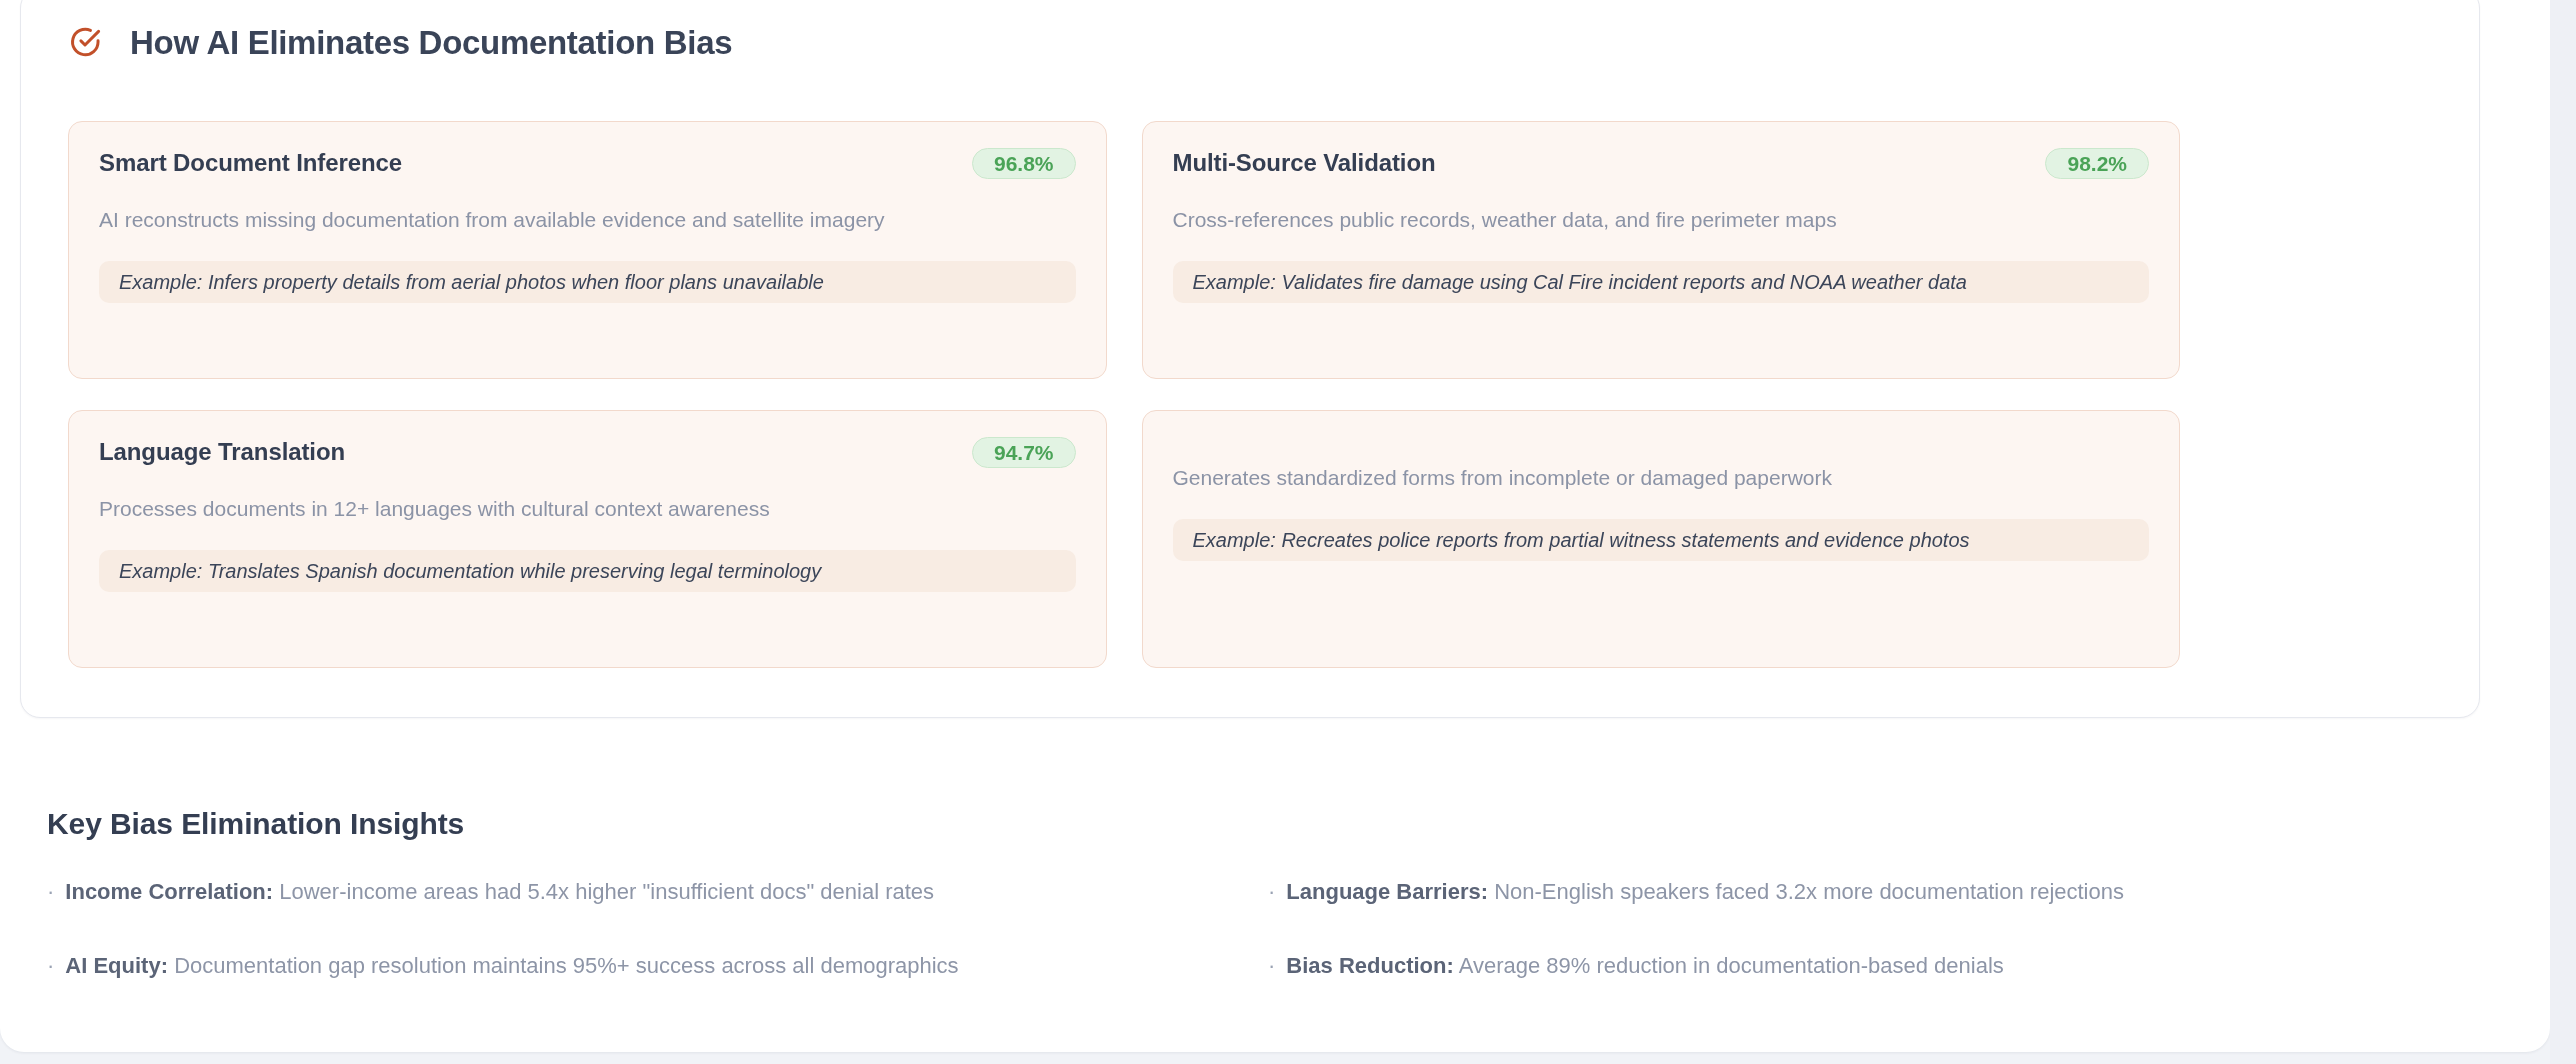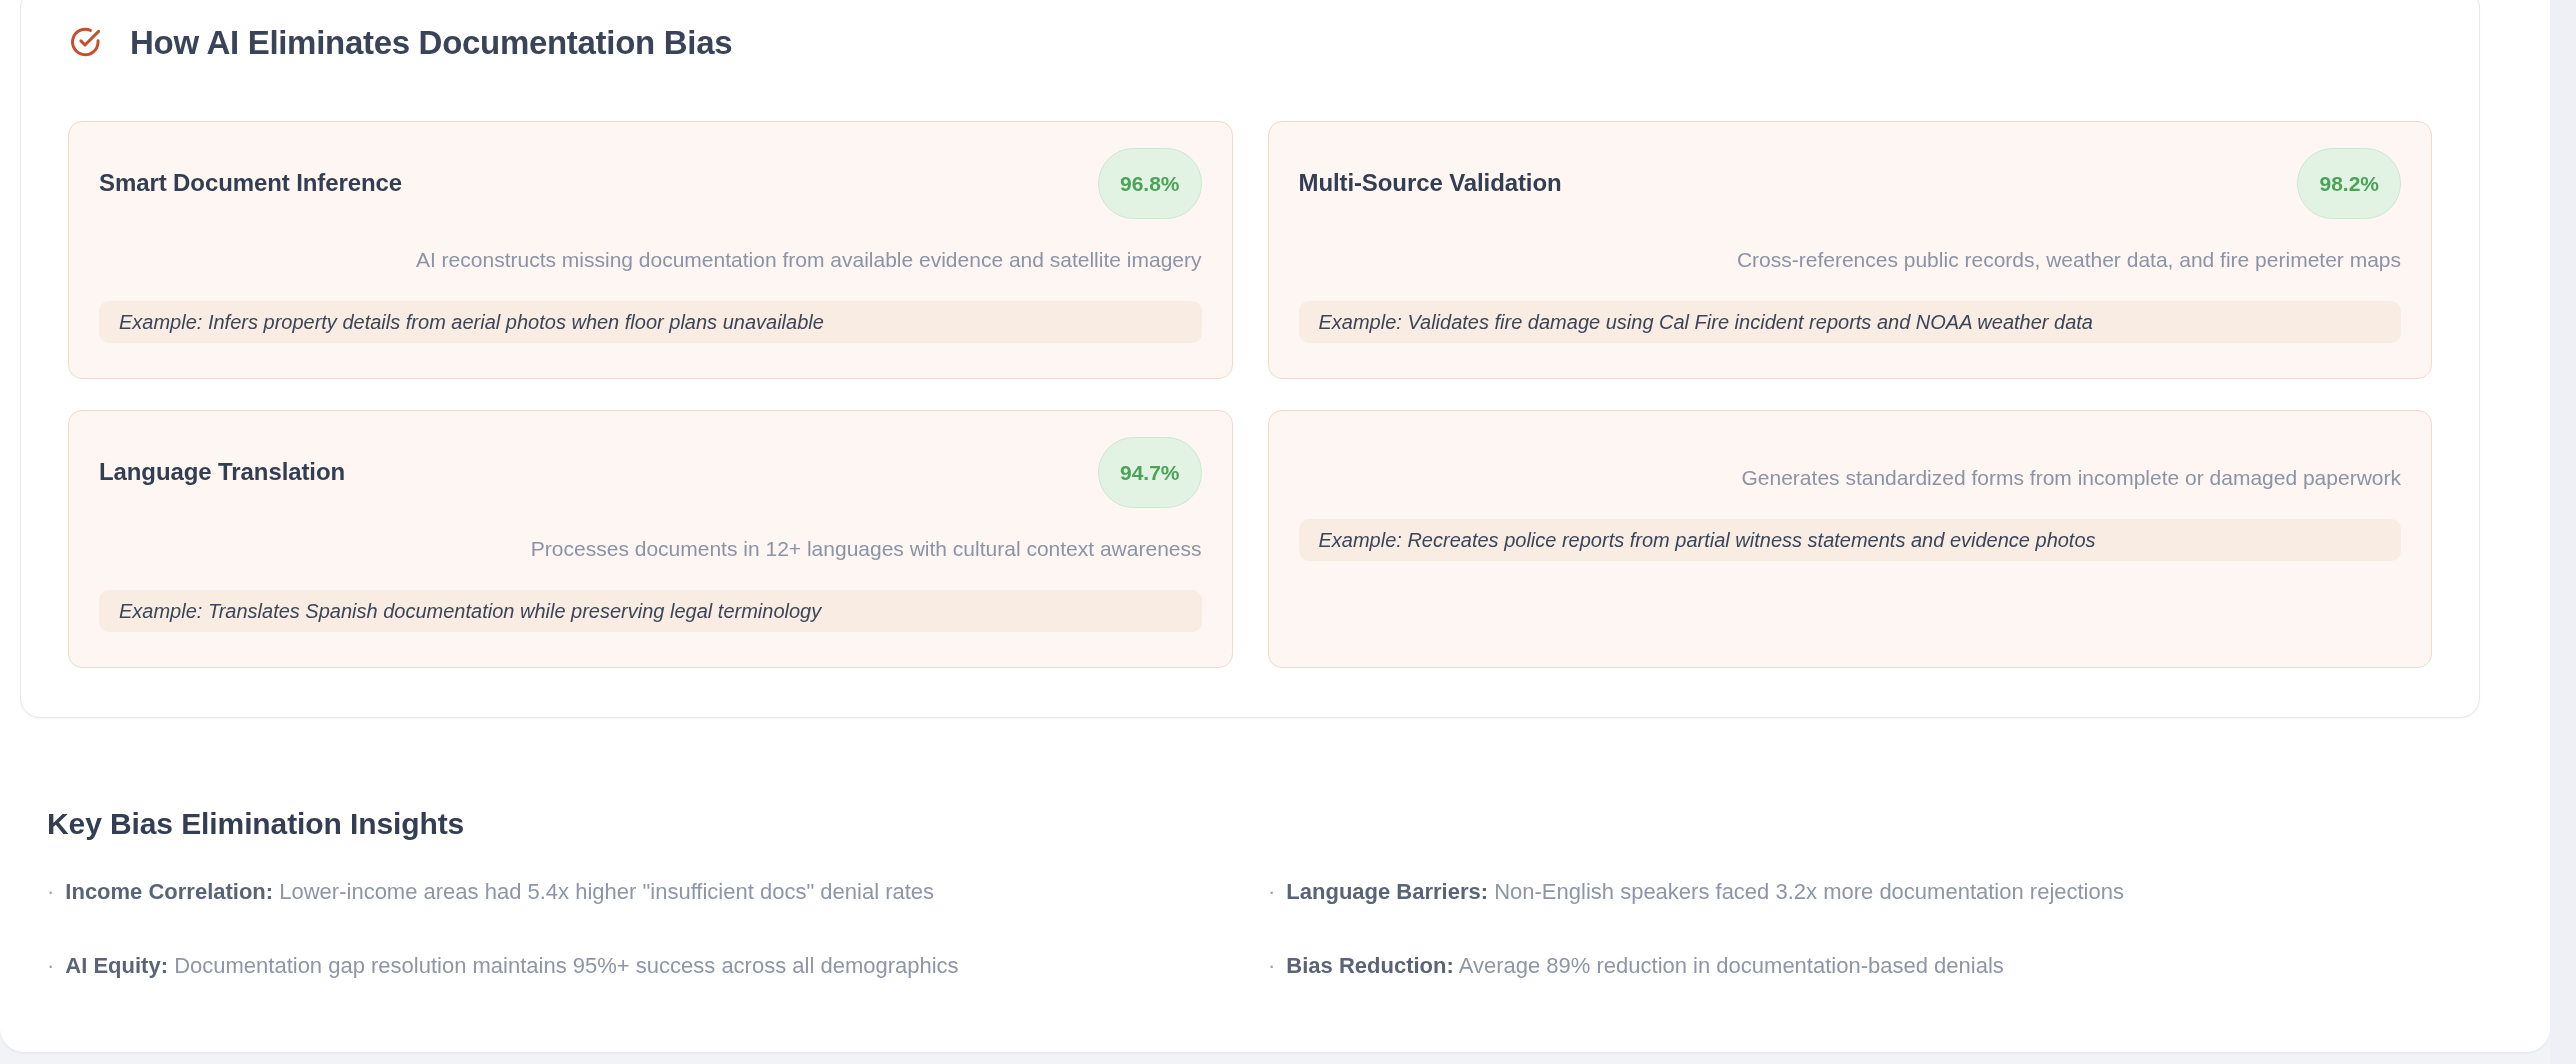--- a/index.html
+++ b/index.html
@@ -79,21 +79,21 @@
     white-space: nowrap;
     line-height: 1;
     margin-left: 12px;
   }
 
   
   #feature-grid {
     position: absolute;
     left: 47px;
     top: 132px;
-    width: 2364px;
+    width: 2112px;
     display: grid;
     grid-template-columns: 1fr 1fr;
     column-gap: 35px;
     row-gap: 31px;
   }
 
   .feature-card {
     background: #fdf6f2;
     border: 1px solid #f2d9cc;
     border-radius: 14px;
@@ -117,31 +117,30 @@
   }
 
   .accuracy-badge {
     flex: 0 0 auto;
     background: #e2f3e3;
     border: 1px solid #cbe8cd;
     border-radius: 988px;
     color: #4aa357;
     font-size: 21px;
     font-weight: 700;
-    padding: 24px 21px;
+    padding: 4px 21px;
     line-height: 1;
     white-space: nowrap;
   }
 
   .feature-desc {
     margin-top: 26px;
     font-size: 21px;
     color: #8b93a6;
     line-height: 1.45;
-    text-align: right;
   }
 
   .feature-example {
     margin-top: 26px;
     background: #f8ece3;
     border-radius: 10px;
     padding: 7px 20px;
     font-size: 20px;
     font-style: italic;
     color: #3b4559;

